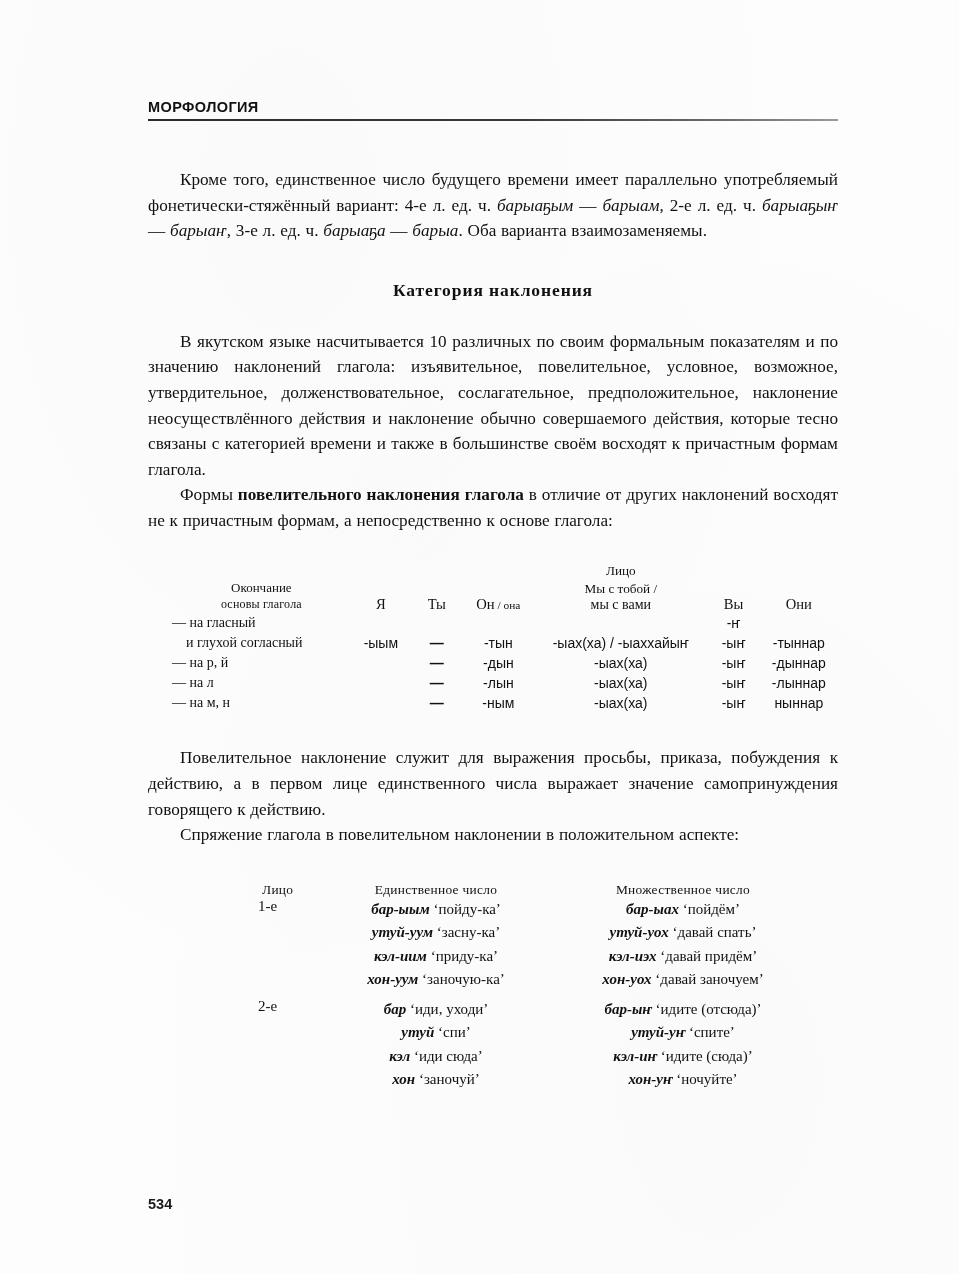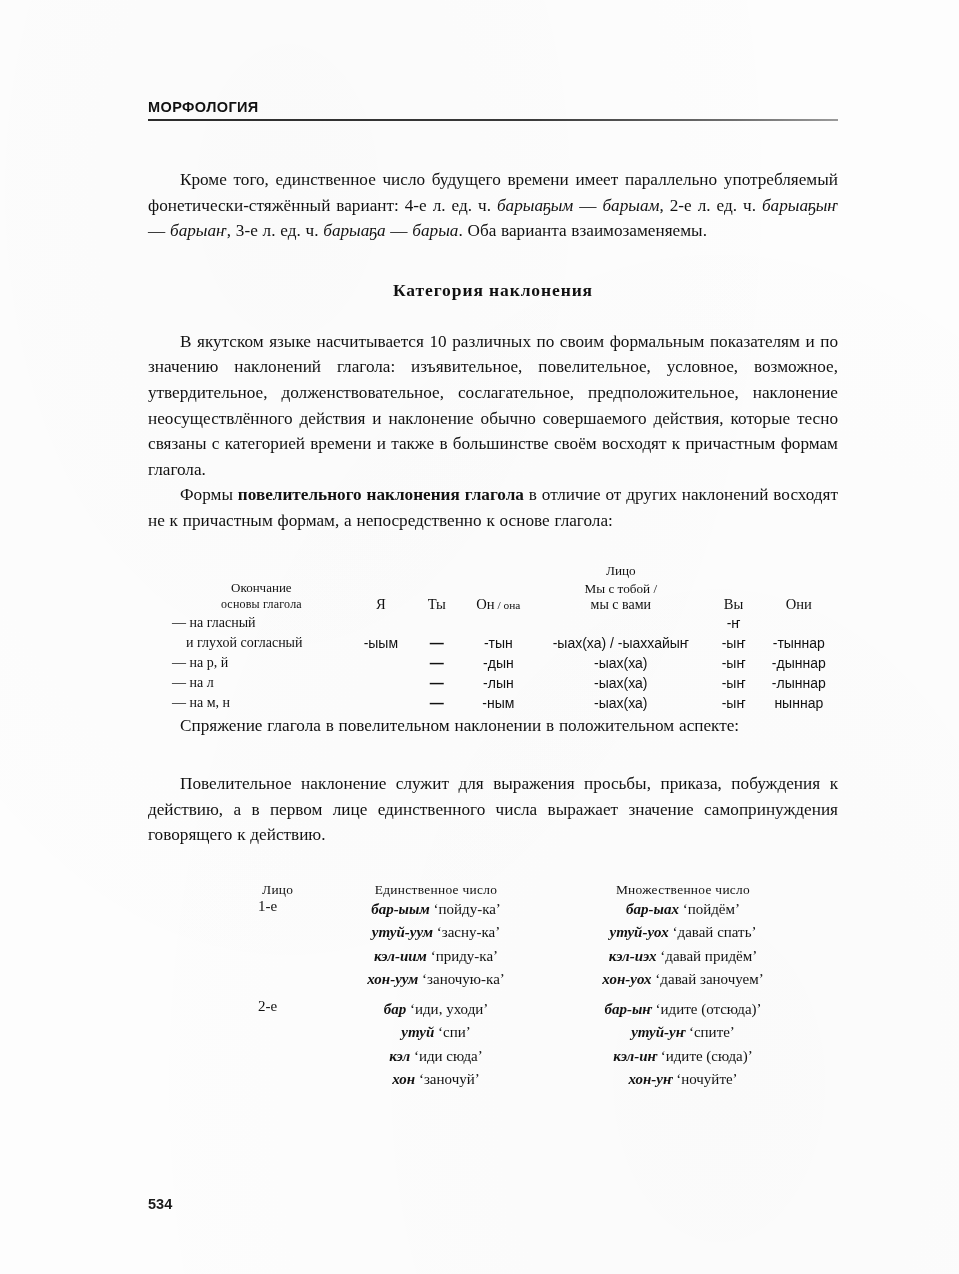--- a/index.html
+++ b/index.html
@@ -281,23 +281,23 @@
           <td class="cell dashmark">—</td>
           <td class="cell">-ным</td>
           <td class="cell">-ыах(ха)</td>
           <td class="cell">-ыҥ</td>
           <td class="cell">ныннар</td>
         </tr>
       </tbody>
         </table>
     </div>
 
+    <p class="body" style="margin-top:32px;">Повелительное наклонение служит для выражения просьбы, приказа, побуждения к действию, а в первом лице единственного числа выражает значение самопринуждения говорящего к действию.</p>
+
     <p class="body tight">Спряжение глагола в повелительном наклонении в положительном аспекте:</p>
-
-    <p class="body" style="margin-top:32px;">Повелительное наклонение служит для выражения просьбы, приказа, побуждения к действию, а в первом лице единственного числа выражает значение самопринуждения говорящего к действию.</p>
 
     <div class="conj-block">
       <table class="conj">
         <colgroup>
           <col style="width:66px">
           <col style="width:224px">
           <col style="width:270px">
         </colgroup>
         <tbody>
             <tr>

